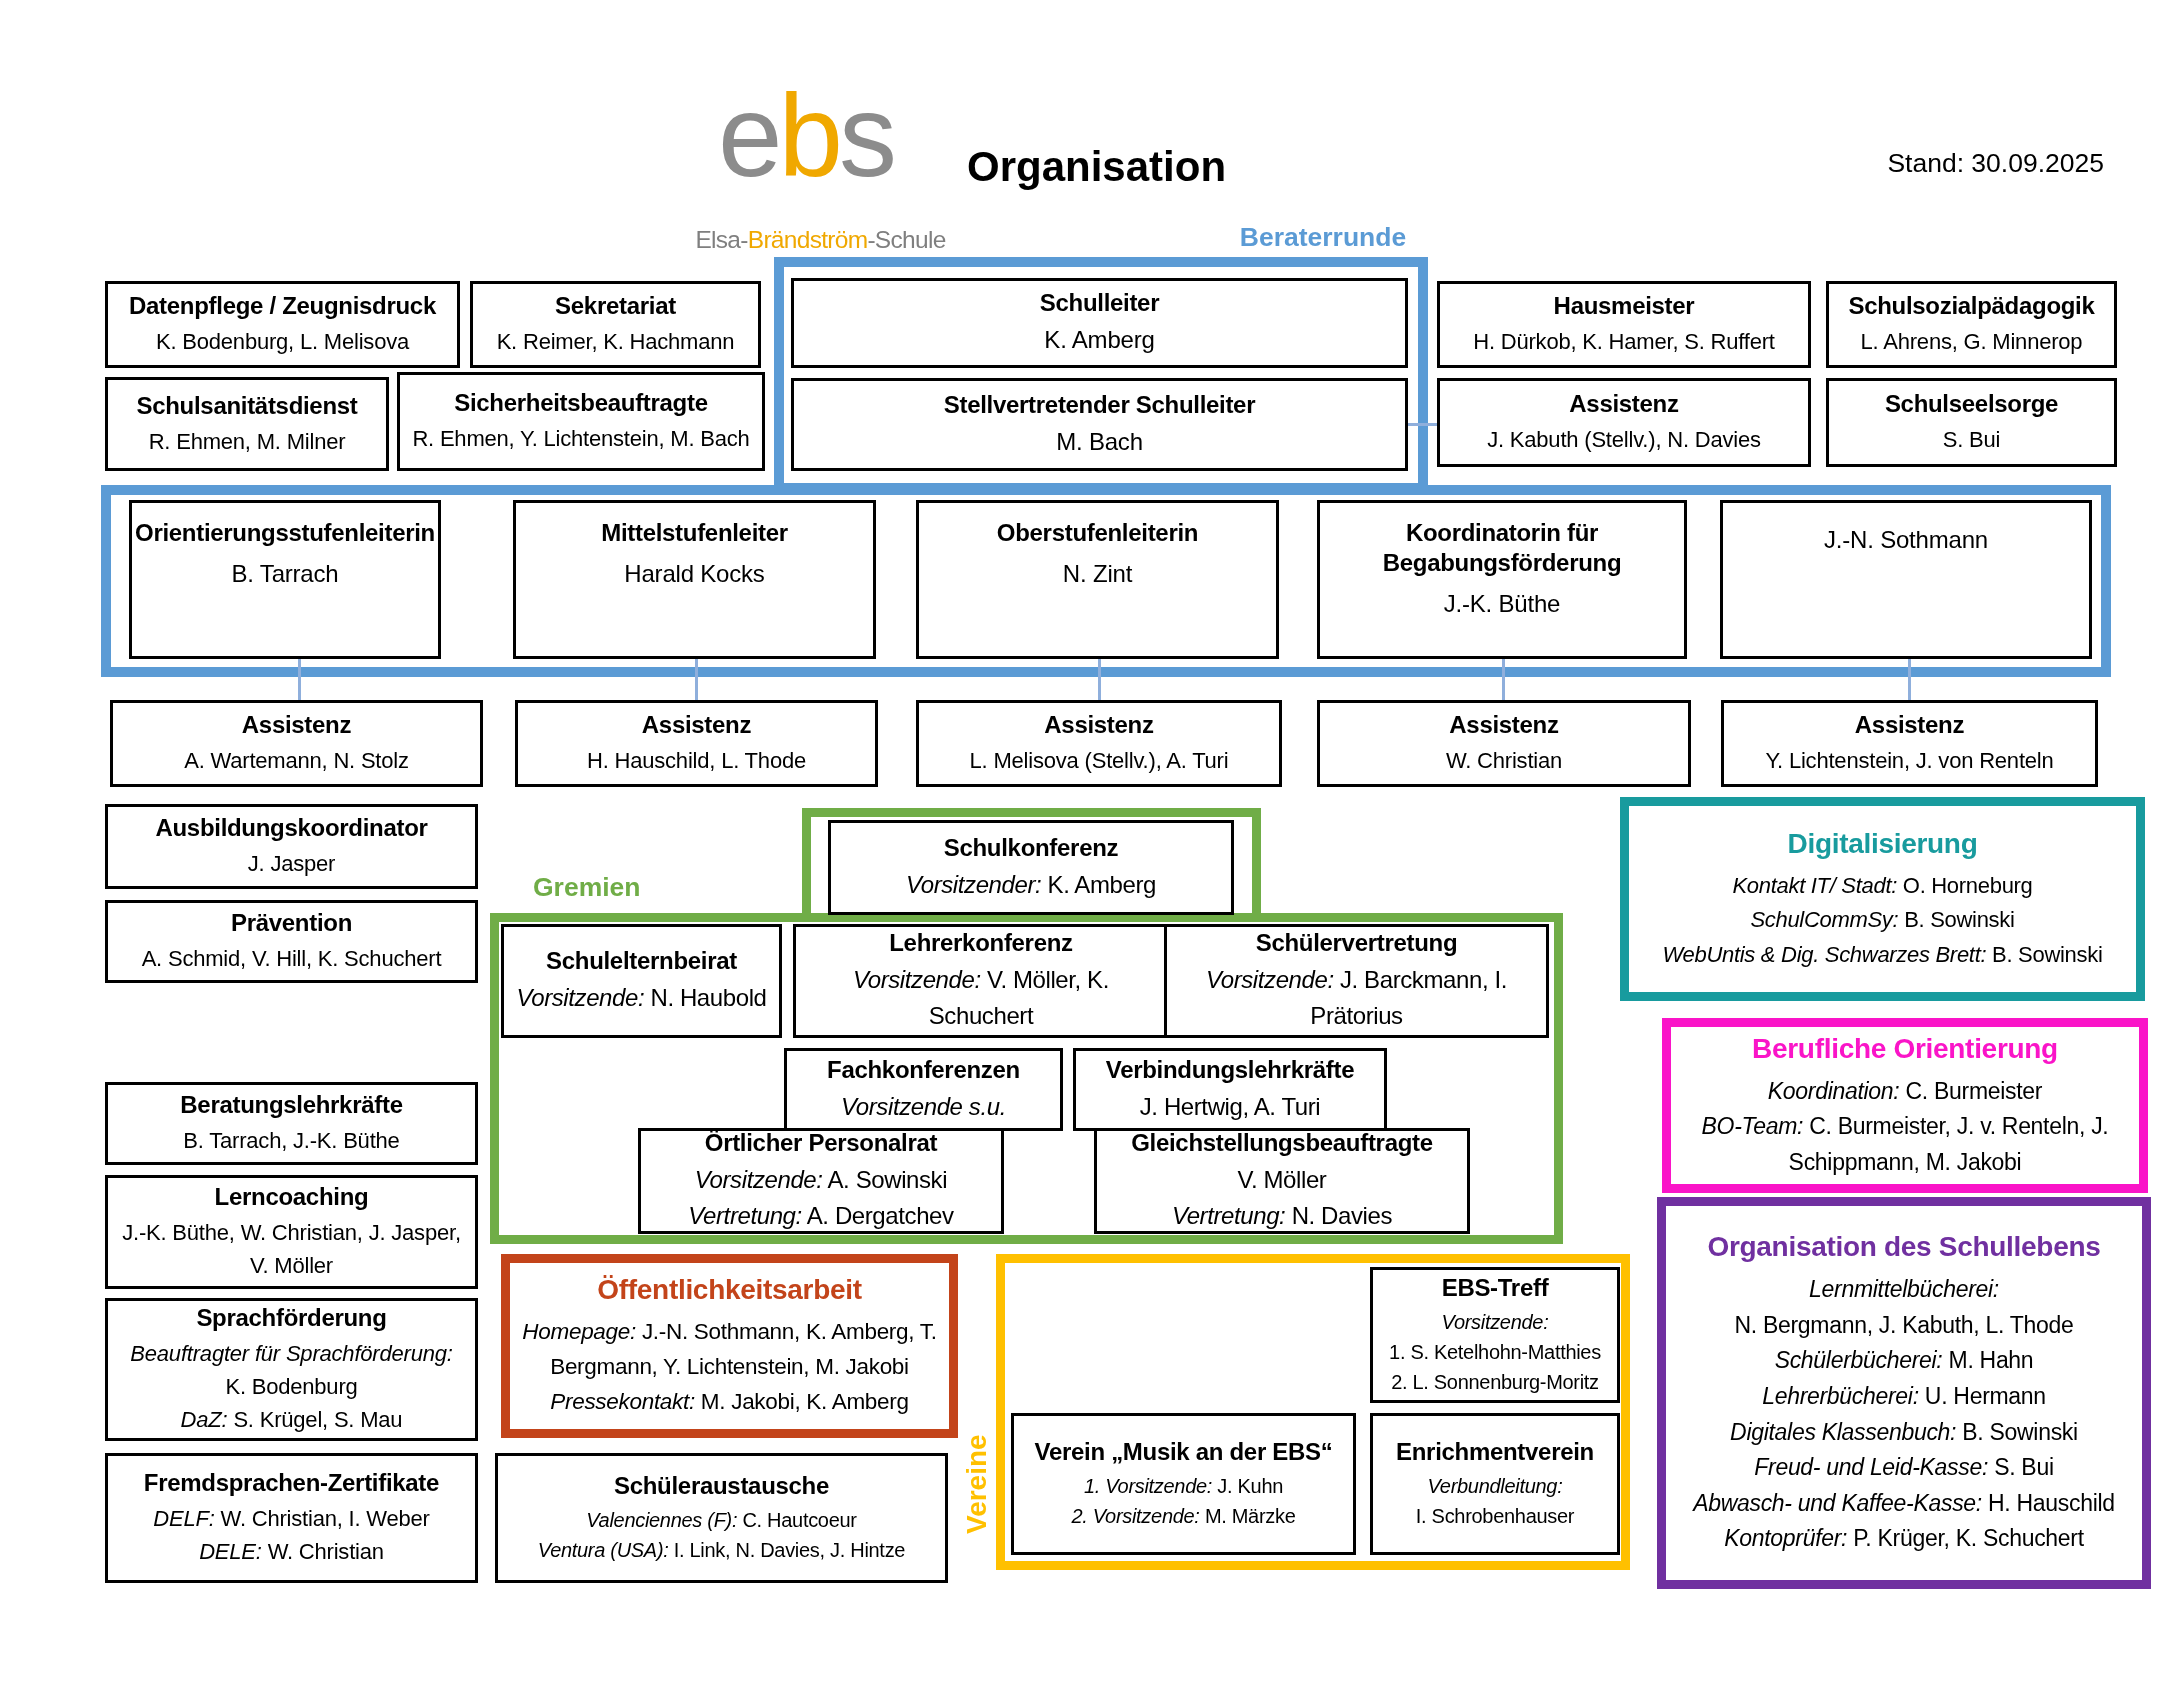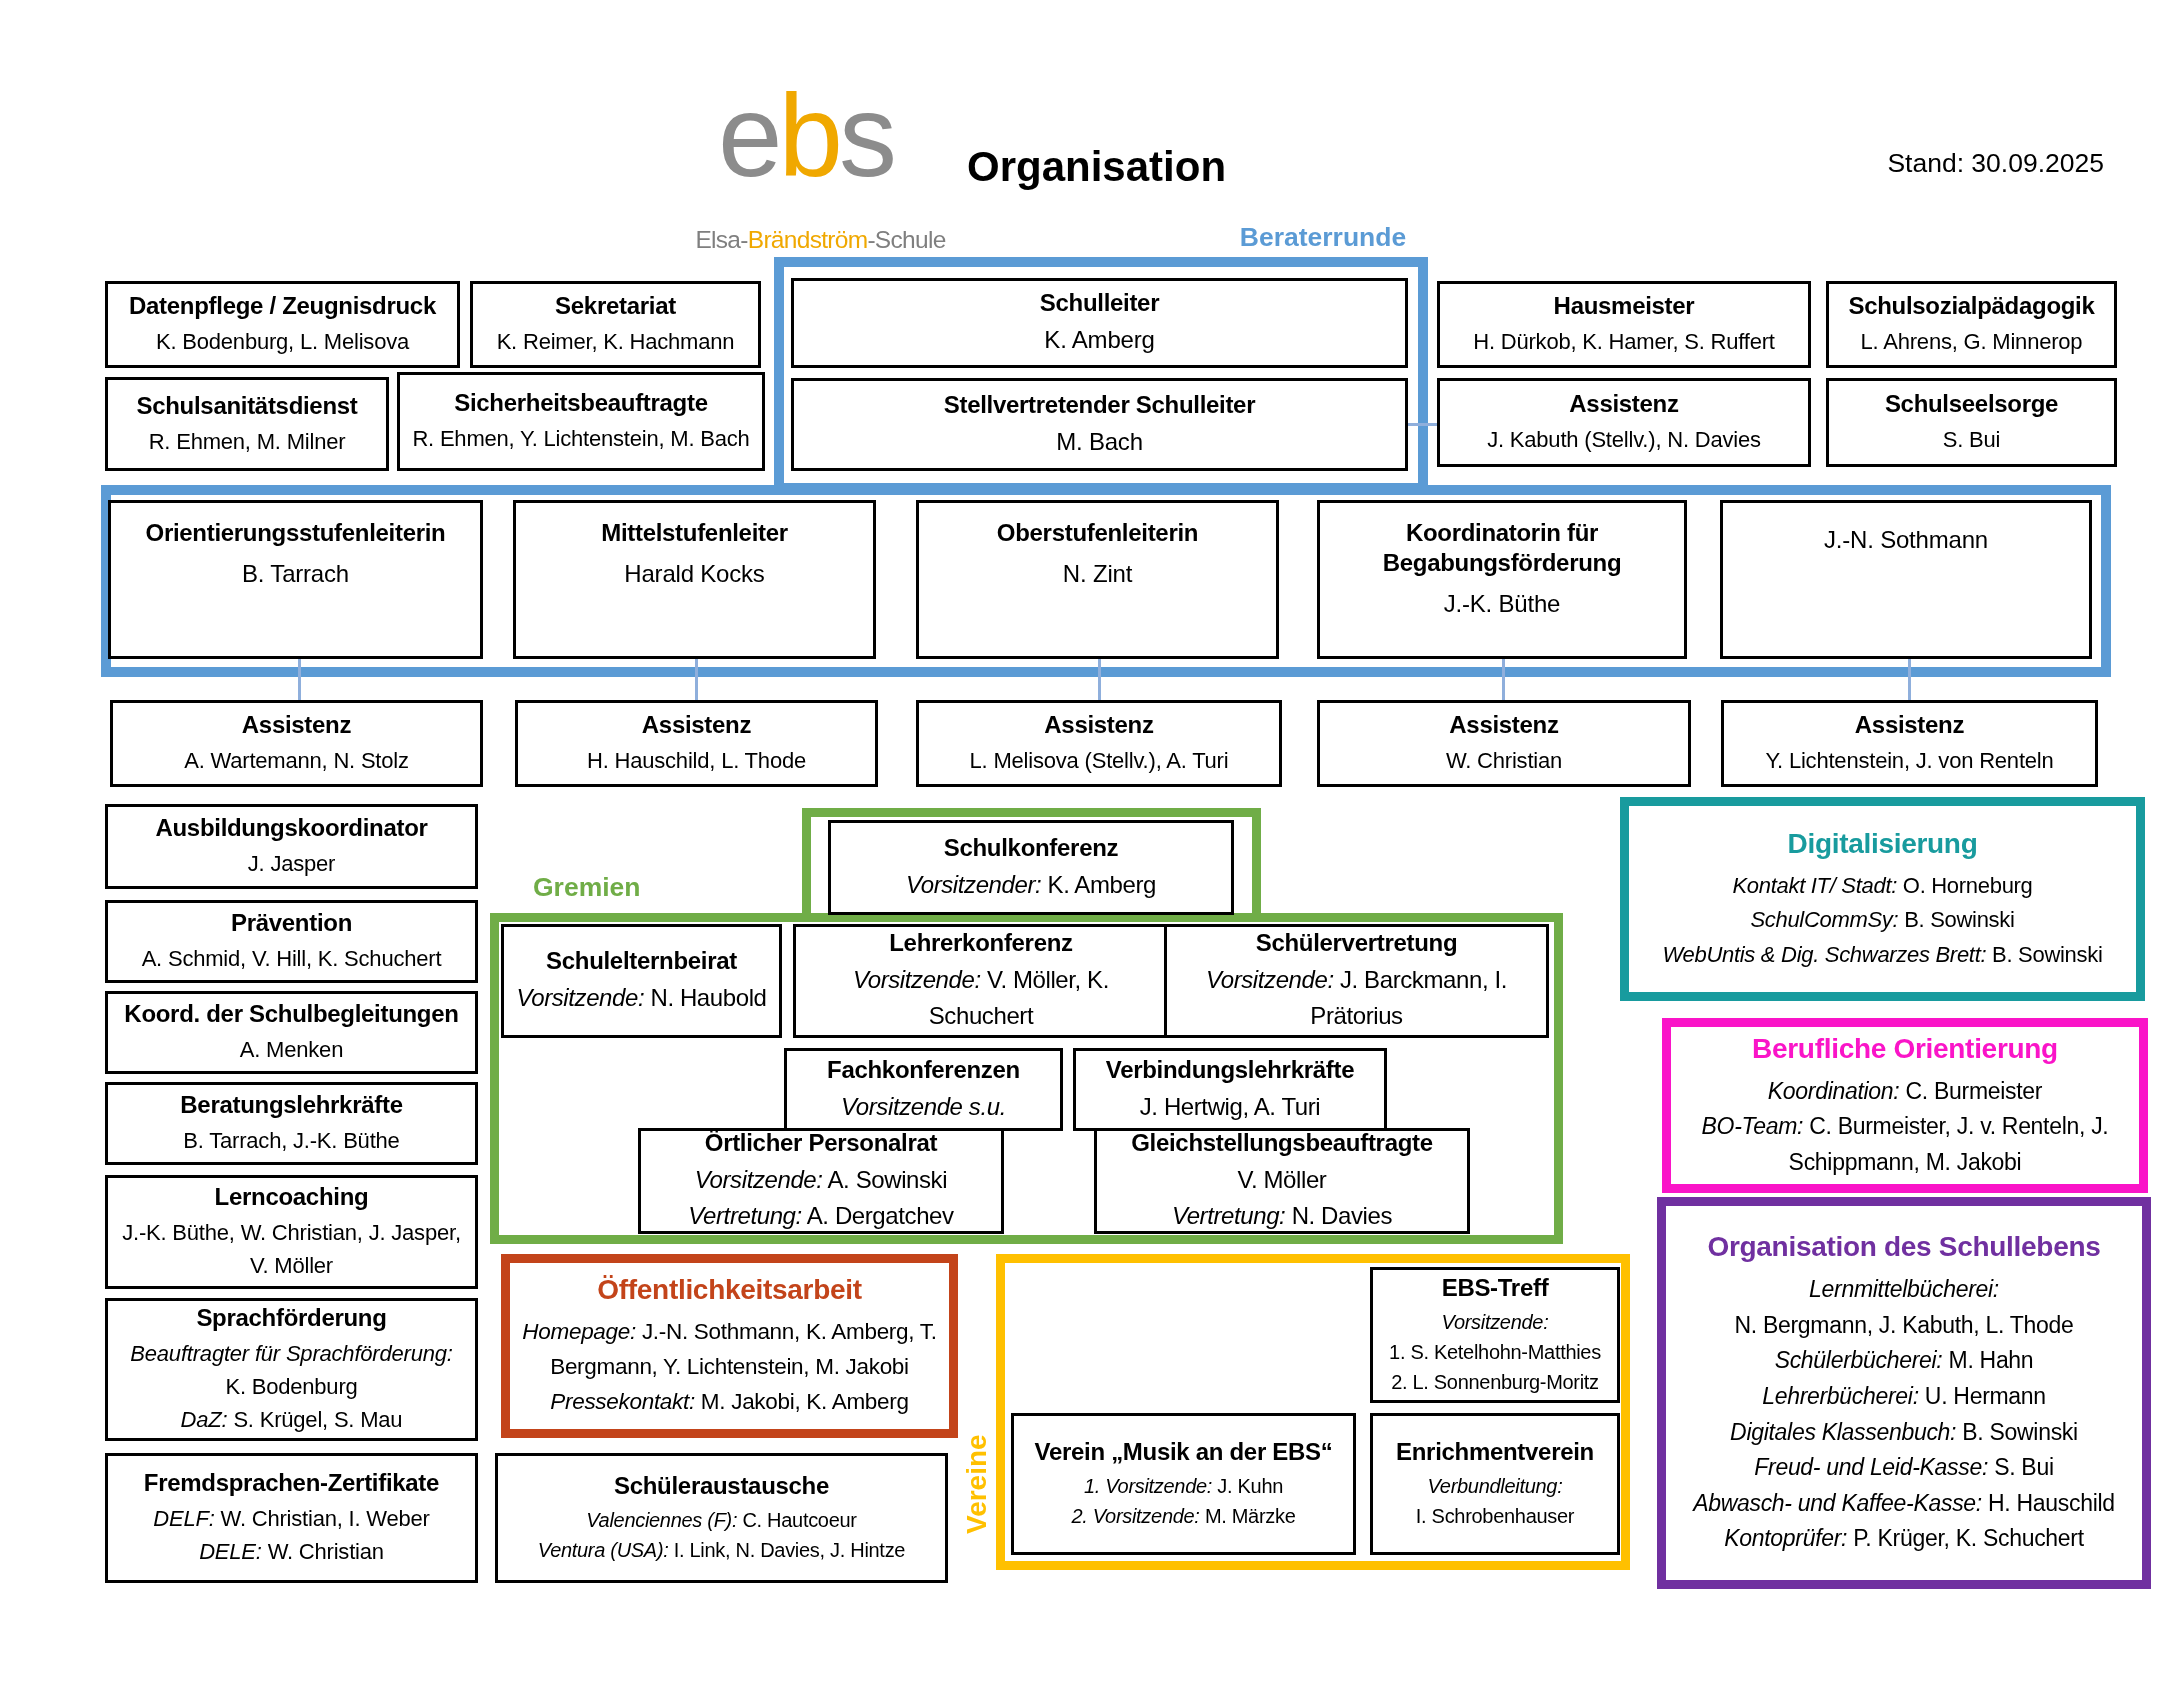--- a/index.html
+++ b/index.html
@@ -123,21 +123,21 @@
         <div class="bl">J. Kabuth (Stellv.), N. Davies</div>
       </div>
   </div>
   <div class="box" style="left:1826px;top:378px;width:291px;height:89px;">
     <div class="bt">Schulseelsorge</div>
     <div class="lines">
         <div class="bl">S. Bui</div>
       </div>
   </div>
 
-  <div class="box top lg" style="left:108px;top:500px;width:375px;height:159px;">
+  <div class="box top lg" style="left:129px;top:500px;width:312px;height:159px;">
     <div class="bt">Orientierungsstufenleiterin</div>
     <div class="lines">
         <div class="bl">B. Tarrach</div>
       </div>
   </div>
   <div class="box top lg" style="left:513px;top:500px;width:363px;height:159px;">
     <div class="bt">Mittelstufenleiter</div>
     <div class="lines">
         <div class="bl">Harald Kocks</div>
       </div>
@@ -194,26 +194,20 @@
   <div class="box" style="left:105px;top:804px;width:373px;height:85px;">
     <div class="bt">Ausbildungskoordinator</div>
     <div class="lines">
         <div class="bl">J. Jasper</div>
       </div>
   </div>
   <div class="box" style="left:105px;top:900px;width:373px;height:83px;">
     <div class="bt">Prävention</div>
     <div class="lines">
         <div class="bl">A. Schmid, V. Hill, K. Schuchert</div>
-      </div>
-  </div>
-  <div class="box" style="left:105px;top:991px;width:373px;height:83px;">
-    <div class="bt">Koord. der Schulbegleitungen</div>
-    <div class="lines">
-        <div class="bl">A. Menken</div>
       </div>
   </div>
   <div class="box" style="left:105px;top:1082px;width:373px;height:83px;">
     <div class="bt">Beratungslehrkräfte</div>
     <div class="lines">
         <div class="bl">B. Tarrach, J.-K. Büthe</div>
       </div>
   </div>
   <div class="box" style="left:105px;top:1175px;width:373px;height:114px;">
     <div class="bt">Lerncoaching</div>

